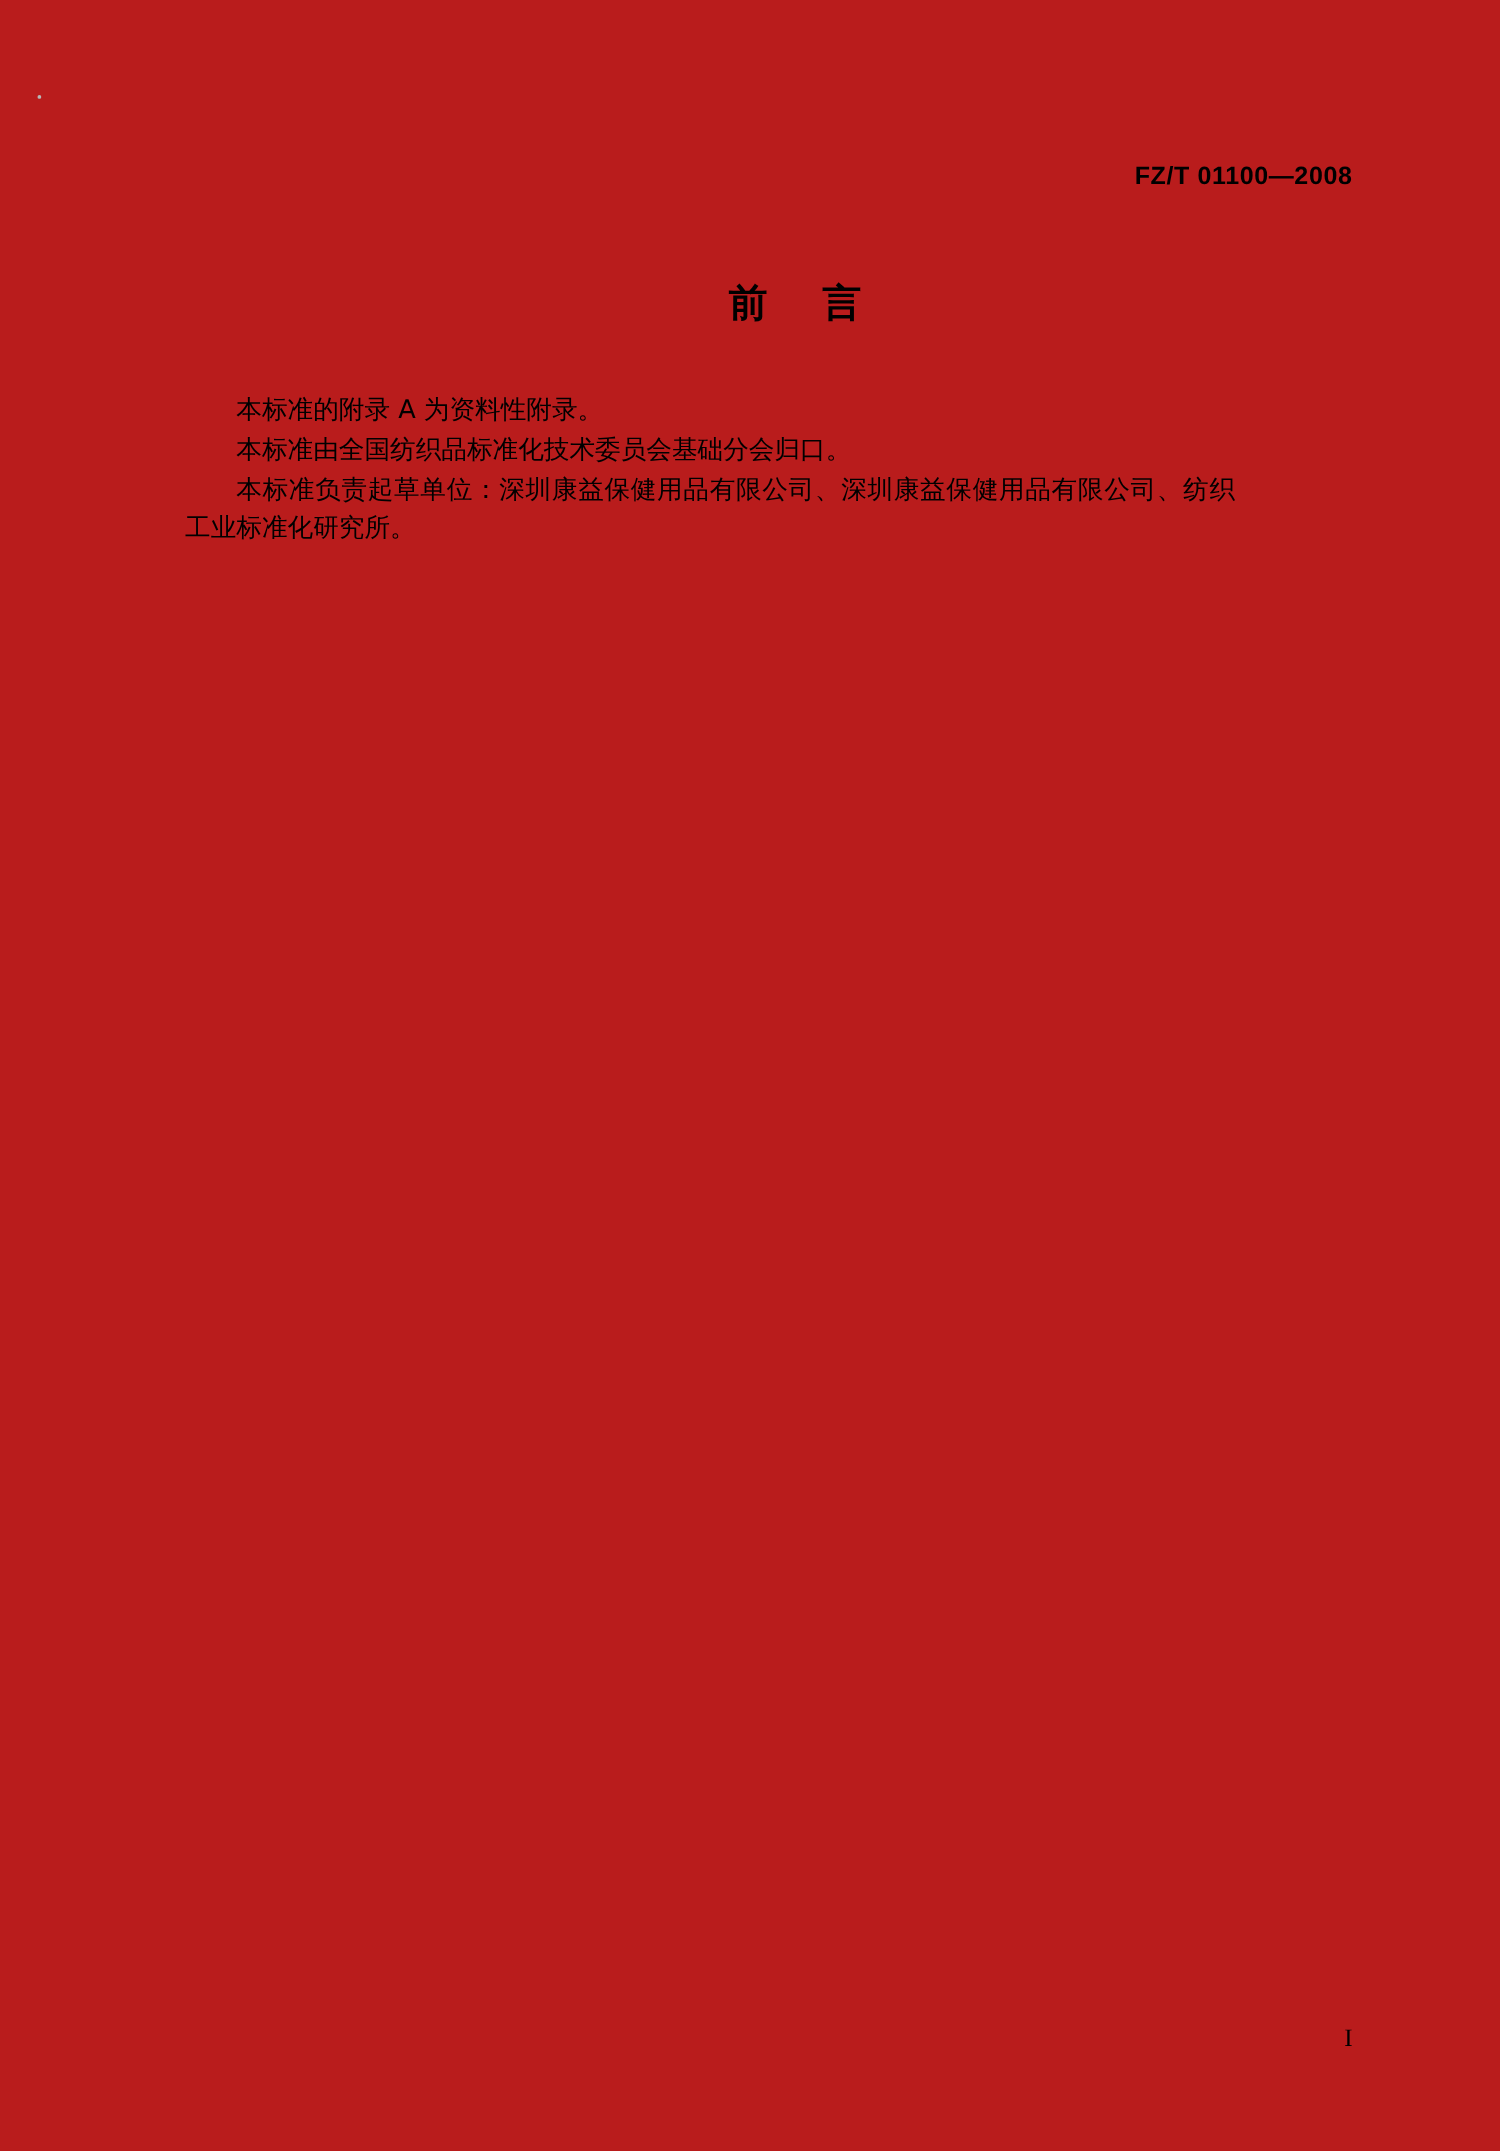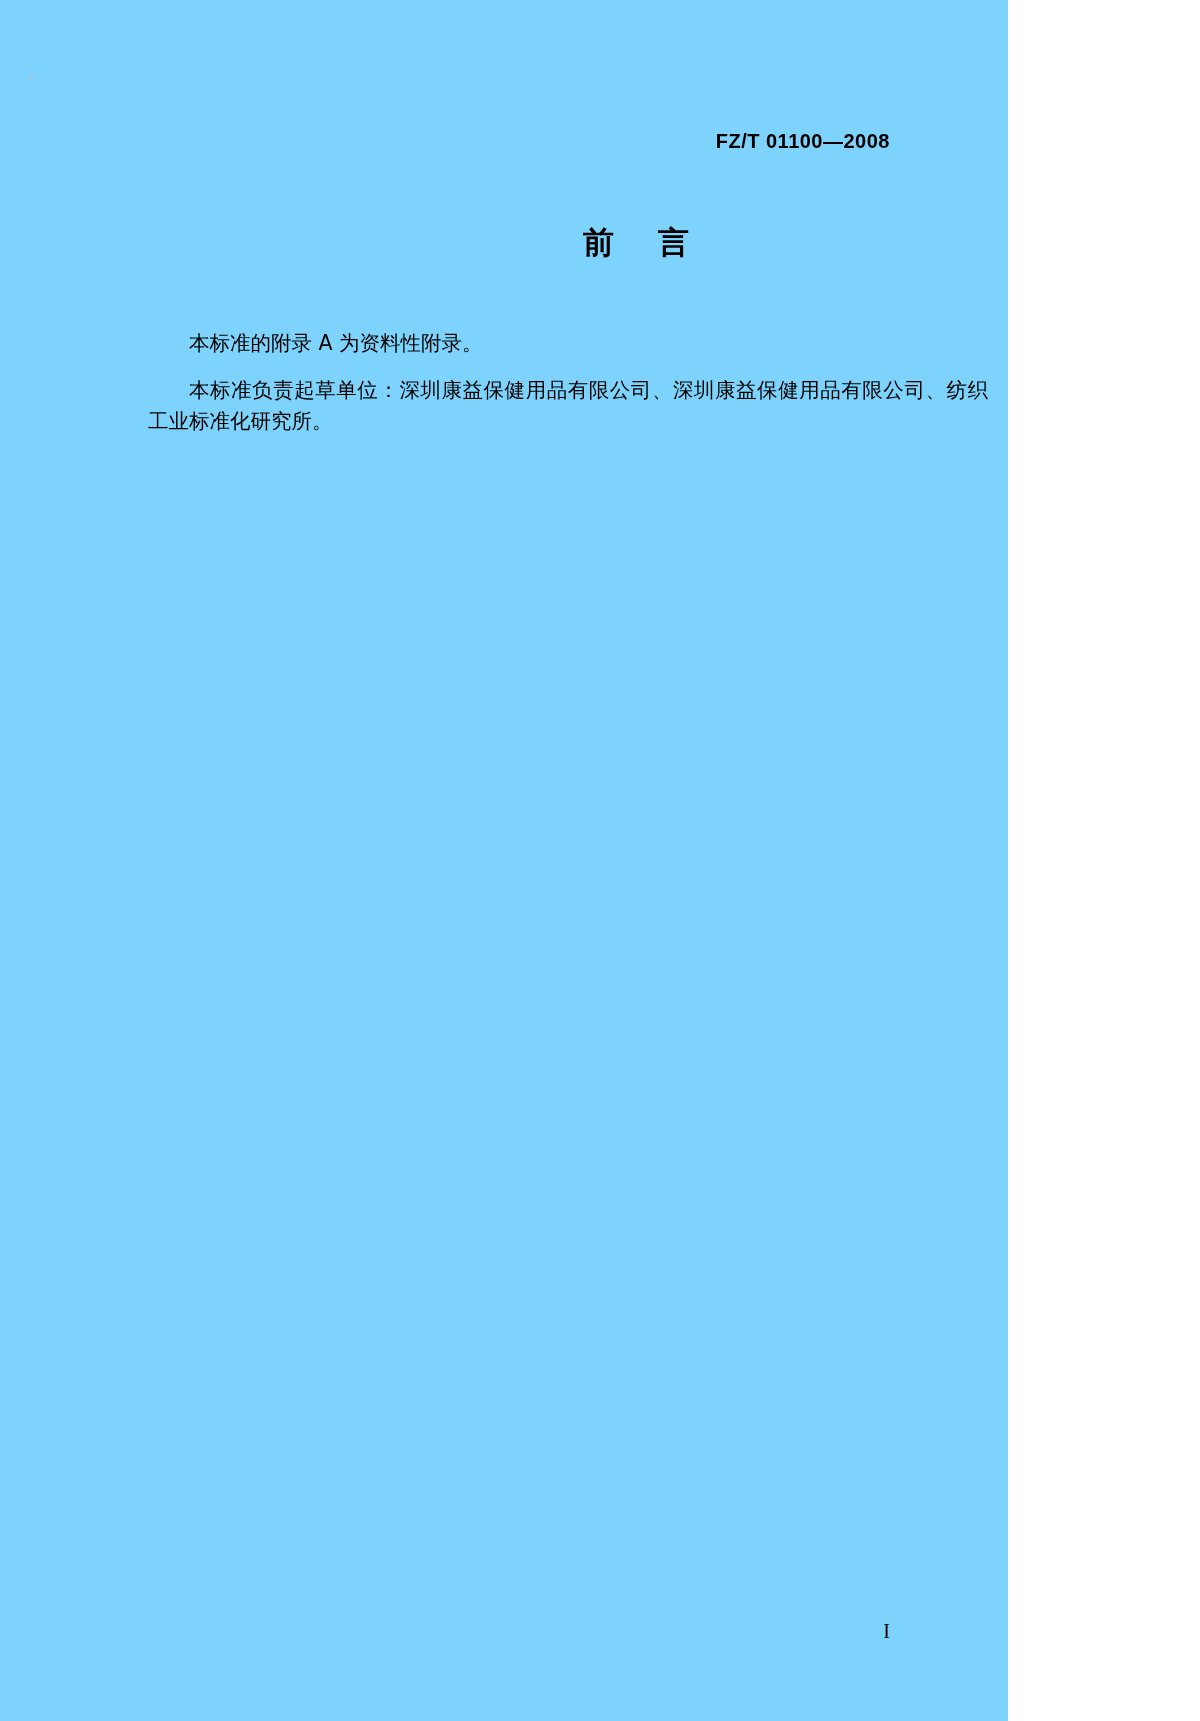--- a/index.html
+++ b/index.html
@@ -6,23 +6,23 @@
     margin: 0;
     padding: 0;
     background: #ffffff;
   }
   body {
     font-family: "Liberation Serif", "DejaVu Serif", serif;
     color: #000000;
   }
   .page {
     position: relative;
-    width: 1008px;
+    width: 1200px;
     height: 1721px;
-    background: #7dd3fc;
+    background: #b91c1c;
     overflow: hidden;
   }
   .speck {
     position: absolute;
     width: 3px;
     height: 3px;
     background: #b8b8b8;
     border-radius: 50%;
     left: 30px;
     top: 76px;
@@ -60,21 +60,21 @@
     top: 312px;
     left: 148px;
     width: 840px;
     font-family: "DejaVu Sans", "Liberation Sans", sans-serif;
     font-size: 20.5px;
     line-height: 31px;
     color: #000;
   }
   .para {
     text-indent: 2em;
-    margin: 16px 0 1px 0;
+    margin: 0 0 1px 0;
     text-align: justify;
   }
   .page-number {
     position: absolute;
     bottom: 78px;
     right: 118px;
     font-family: "Liberation Serif", "DejaVu Serif", serif;
     font-size: 20px;
     color: #000;
   }
@@ -87,18 +87,19 @@
   <div class="speck"></div>
 
   <div class="header-code">FZ/T 01100—2008</div>
 
   <div class="doc-title">
     <span>前</span><span class="gap"></span><span>言</span>
   </div>
 
   <div class="body-block">
     <p class="para">本标准的附录 A 为资料性附录。</p>
+    <p class="para">本标准由全国纺织品标准化技术委员会基础分会归口。</p>
     <p class="para">本标准负责起草单位：深圳康益保健用品有限公司、深圳康益保健用品有限公司、纺织工业标准化研究所。</p>
   </div>
 
   <div class="page-number">I</div>
 
 </div>
 
 </body></html>

